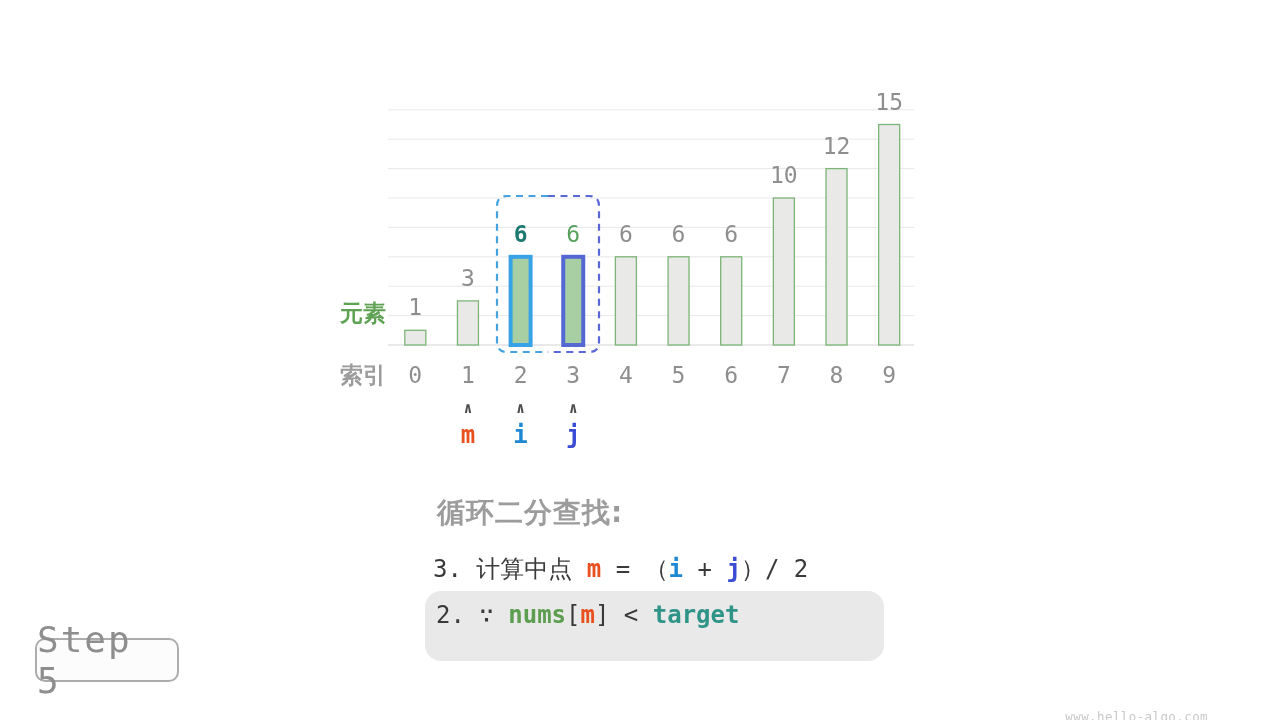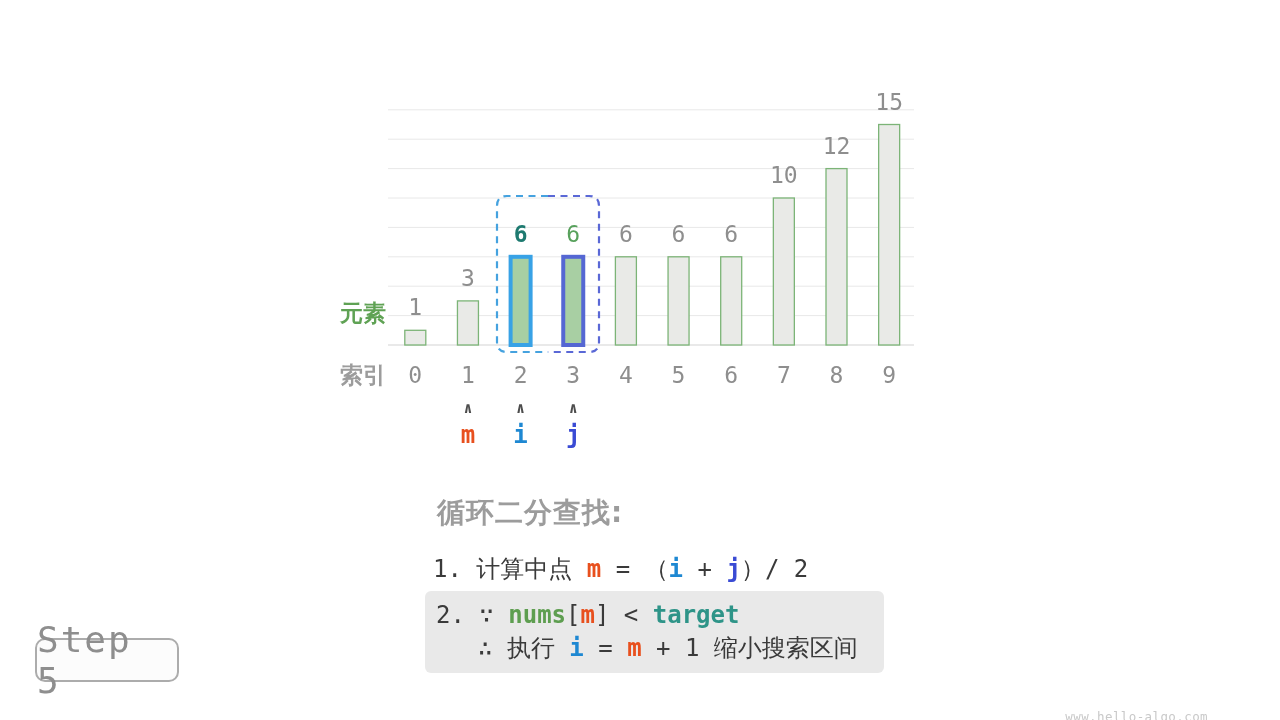--- a/index.html
+++ b/index.html
@@ -12,22 +12,22 @@
   html,body{width:1280px;height:720px;background:#ffffff;overflow:hidden;position:relative;
     font-family:"DejaVu Sans Mono","Liberation Mono",monospace;}
   #chart-svg{position:absolute;left:0;top:0;}
   .mono{font-family:"DejaVu Sans Mono","Liberation Mono",monospace;}
   .cjk{font-family:"DejaVu Sans","Liberation Sans",sans-serif;}
 
   .expl-title{position:absolute;left:437px;top:494px;font-size:28px;font-weight:700;
     color:var(--text-gray);letter-spacing:1px;}
   .expl-line1{position:absolute;left:433px;top:553px;font-size:24px;color:var(--text-dark);
     white-space:pre;}
-  .expl-box{position:absolute;left:425px;top:591px;width:459px;height:82px;
-    background:var(--box-bg);border-radius:6px;padding:8px 0 0 11px;font-size:24px;
+  .expl-box{position:absolute;left:425px;top:591px;width:459px;height:70px;
+    background:var(--box-bg);border-radius:16px;padding:8px 0 0 11px;font-size:24px;
     color:var(--text-dark);}
   .expl-box .bline{line-height:33px;white-space:pre;}
   .expl-box .indent{padding-left:42px;}
   .b{font-weight:700;}
   .c-m{color:var(--pointer-m);} .c-i{color:var(--pointer-i);} .c-j{color:var(--pointer-j);}
   .c-nums{color:var(--keyword-green);} .c-target{color:var(--keyword-teal);}
   .c-dark{color:var(--text-dark);}
 
   .step-badge{position:absolute;left:35px;top:638px;width:144px;height:44px;
     background:#FCFCFC;border:2px solid #ACACAC;border-radius:10px;
@@ -86,24 +86,23 @@
     <text x="467.95" y="413" text-anchor="middle" font-size="15" font-weight="700" fill="#4D4D4D" class="mono">∧</text>
     <text x="467.95" y="443" text-anchor="middle" font-size="24" font-weight="700" fill="#E8501E" class="mono">m</text>
     <text x="520.6" y="413" text-anchor="middle" font-size="15" font-weight="700" fill="#4D4D4D" class="mono">∧</text>
     <text x="520.6" y="443" text-anchor="middle" font-size="24" font-weight="700" fill="#1E88D2" class="mono">i</text>
     <text x="573.25" y="413" text-anchor="middle" font-size="15" font-weight="700" fill="#4D4D4D" class="mono">∧</text>
     <text x="573.25" y="443" text-anchor="middle" font-size="24" font-weight="700" fill="#3A4BD4" class="mono">j</text>
   </svg>
 
 <div class="expl-title cjk">循环二分查找:</div>
 
-<div class="expl-line1"><span class="c-dark">1. 计算中点 </span><span class="c-m b">m</span><span class="c-dark"> = （</span><span class="c-i b">i</span><span class="c-dark"> + </span><span class="c-j b">j</span><span class="c-dark">）/ 2</span></div>
+<div class="expl-line1"><span class="c-dark">3. 计算中点 </span><span class="c-m b">m</span><span class="c-dark"> = （</span><span class="c-i b">i</span><span class="c-dark"> + </span><span class="c-j b">j</span><span class="c-dark">）/ 2</span></div>
 
 <div class="expl-box">
   <div class="bline"><span class="c-dark">2. ∵ </span><span class="c-nums b">nums</span><span class="c-dark">[</span><span class="c-m b">m</span><span class="c-dark">] &lt; </span><span class="c-target b">target</span></div>
-  <div class="bline indent"><span class="c-dark">∴ 执行 </span><span class="c-i b">i</span><span class="c-dark"> = </span><span class="c-m b">m</span><span class="c-dark"> + 1 缩小搜索区间</span></div>
 </div>
 
 <div class="step-badge">
     <span>Step 5</span>
   </div>
 
 <div class="watermark">www.hello-algo.com</div>
 
 </body></html>

